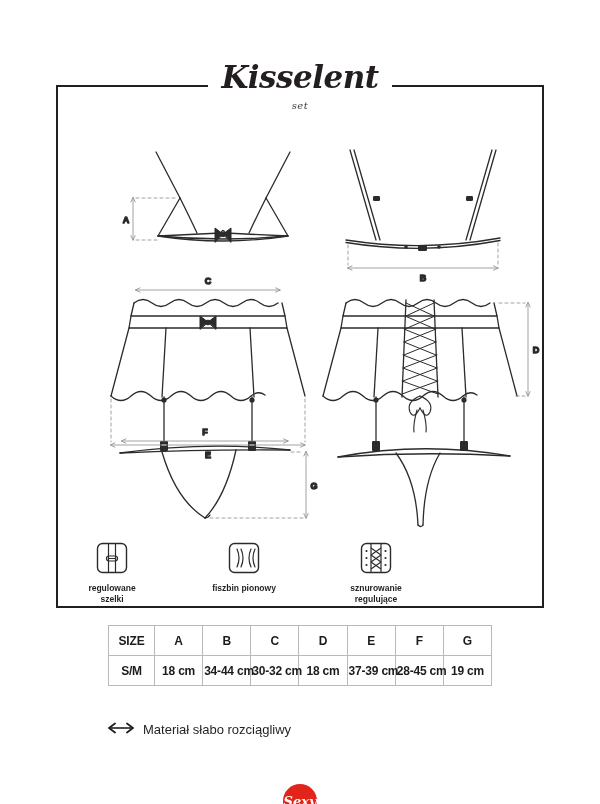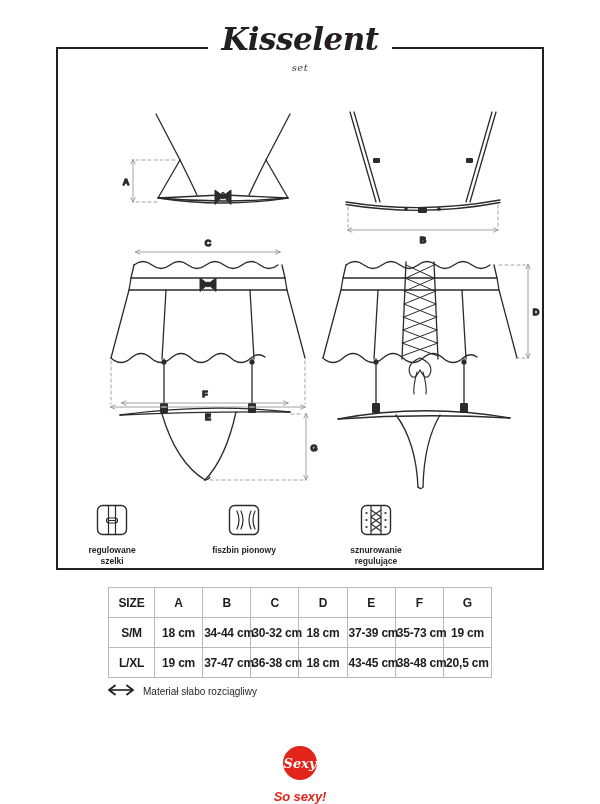--- a/index.html
+++ b/index.html
@@ -8,20 +8,21 @@
     width: 600px; height: 804px;
     background: #ffffff;
     font-family: "Liberation Sans", sans-serif;
     color: #1c1c1c;
     overflow: hidden;
   }
   #page {
     position: relative;
     width: 600px; height: 624px;
     background: #ffffff;
+    margin-top: 38px;
   }
 
   
   .frame-line {
     position: absolute;
     background: #231f20;
   }
   .frame-top-left  { left: 56px;  top: 47px;  width: 152px; height: 2px; }
   .frame-top-right { left: 392px; top: 47px;  width: 152px; height: 2px; }
   .frame-bottom    { left: 56px;  top: 568px; width: 488px; height: 2px; }
@@ -107,21 +108,21 @@
 
   
   .stretch-note {
     position: absolute;
     left: 108px; top: 682px;
     display: flex;
     align-items: center;
     gap: 9px;
   }
   .stretch-note-text {
-    font-size: 10px;
+    font-size: 13px;
     font-weight: 400;
     color: #231f20;
   }
 
   
   .badges {
     position: absolute;
     left: 0; right: 0; top: 743px;
     display: flex;
     justify-content: center;
@@ -421,32 +422,22 @@
         <td>F</td>
         <td>G</td>
       </tr>
       <tr>
         <td class="col-label">S/M</td>
         <td>18 cm</td>
         <td>34-44 cm</td>
         <td>30-32 cm</td>
         <td>18 cm</td>
         <td>37-39 cm</td>
-        <td>35-73 cm</td>
+        <td>28-45 cm</td>
         <td>19 cm</td>
-      </tr>
-      <tr>
-        <td class="col-label">L/XL</td>
-        <td>19 cm</td>
-        <td>37-47 cm</td>
-        <td>36-38 cm</td>
-        <td>18 cm</td>
-        <td>43-45 cm</td>
-        <td>38-48 cm</td>
-        <td>20,5 cm</td>
       </tr>
     </tbody>
   </table>
 
   <div class="stretch-note">
     <span>
       <svg width="26" height="12" viewBox="0 0 26 12" xmlns="http://www.w3.org/2000/svg">
         <path d="M1,6 L25,6" stroke="#231f20" stroke-width="1.6"></path>
         <path d="M7,1.5 L1,6 L7,10.5" fill="none" stroke="#231f20" stroke-width="1.8" stroke-linejoin="round" stroke-linecap="round"></path>
         <path d="M19,1.5 L25,6 L19,10.5" fill="none" stroke="#231f20" stroke-width="1.8" stroke-linejoin="round" stroke-linecap="round"></path>

